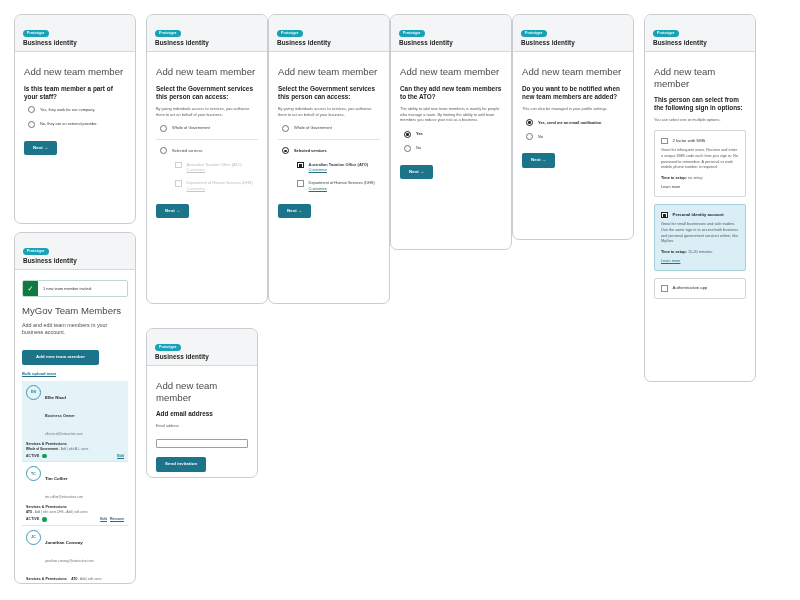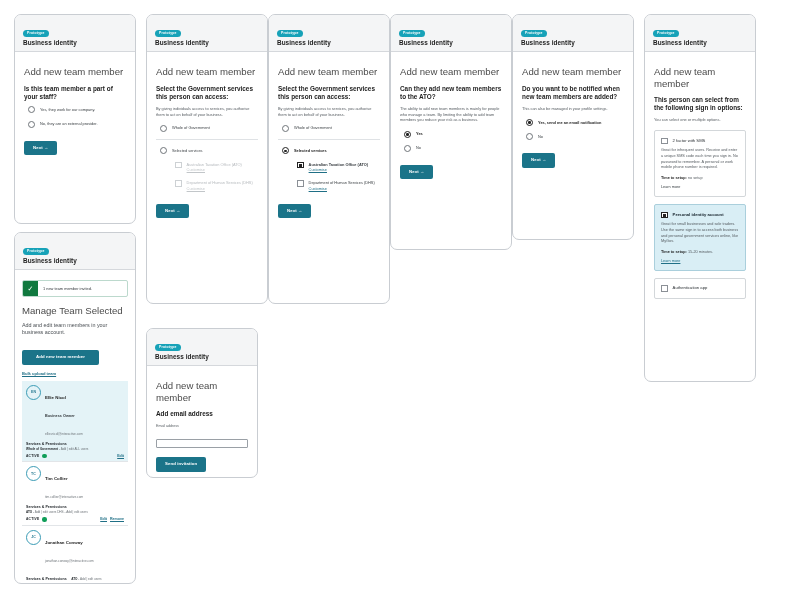--- a/index.html
+++ b/index.html
@@ -369,21 +369,21 @@
       <div class="badge">Prototype</div>
       <div class="brand">Business identity</div>
     </div>
     <div class="card-body" style="padding:6px 7px 0 7px;">
 
       <div class="alert">
         <div class="alert-ic">✓</div>
         <div class="alert-tx">1 new team member invited.</div>
       </div>
 
-      <div class="h1" style="margin:2px 0 5px 0;">Manage Team Selected</div>
+      <div class="h1" style="margin:2px 0 5px 0;">MyGov Team Members</div>
       <div style="font-size:5.4px;color:#4a4f54;line-height:1.45;margin-bottom:7px;">Add and edit team members in your business account.</div>
 
       <button class="btn wide">Add new team member</button>
       <a class="bulk">Bulk upload team</a>
 
       
       <div class="mem hl">
         <div class="mem-top">
           <span class="av">EN</span>
           <span>

